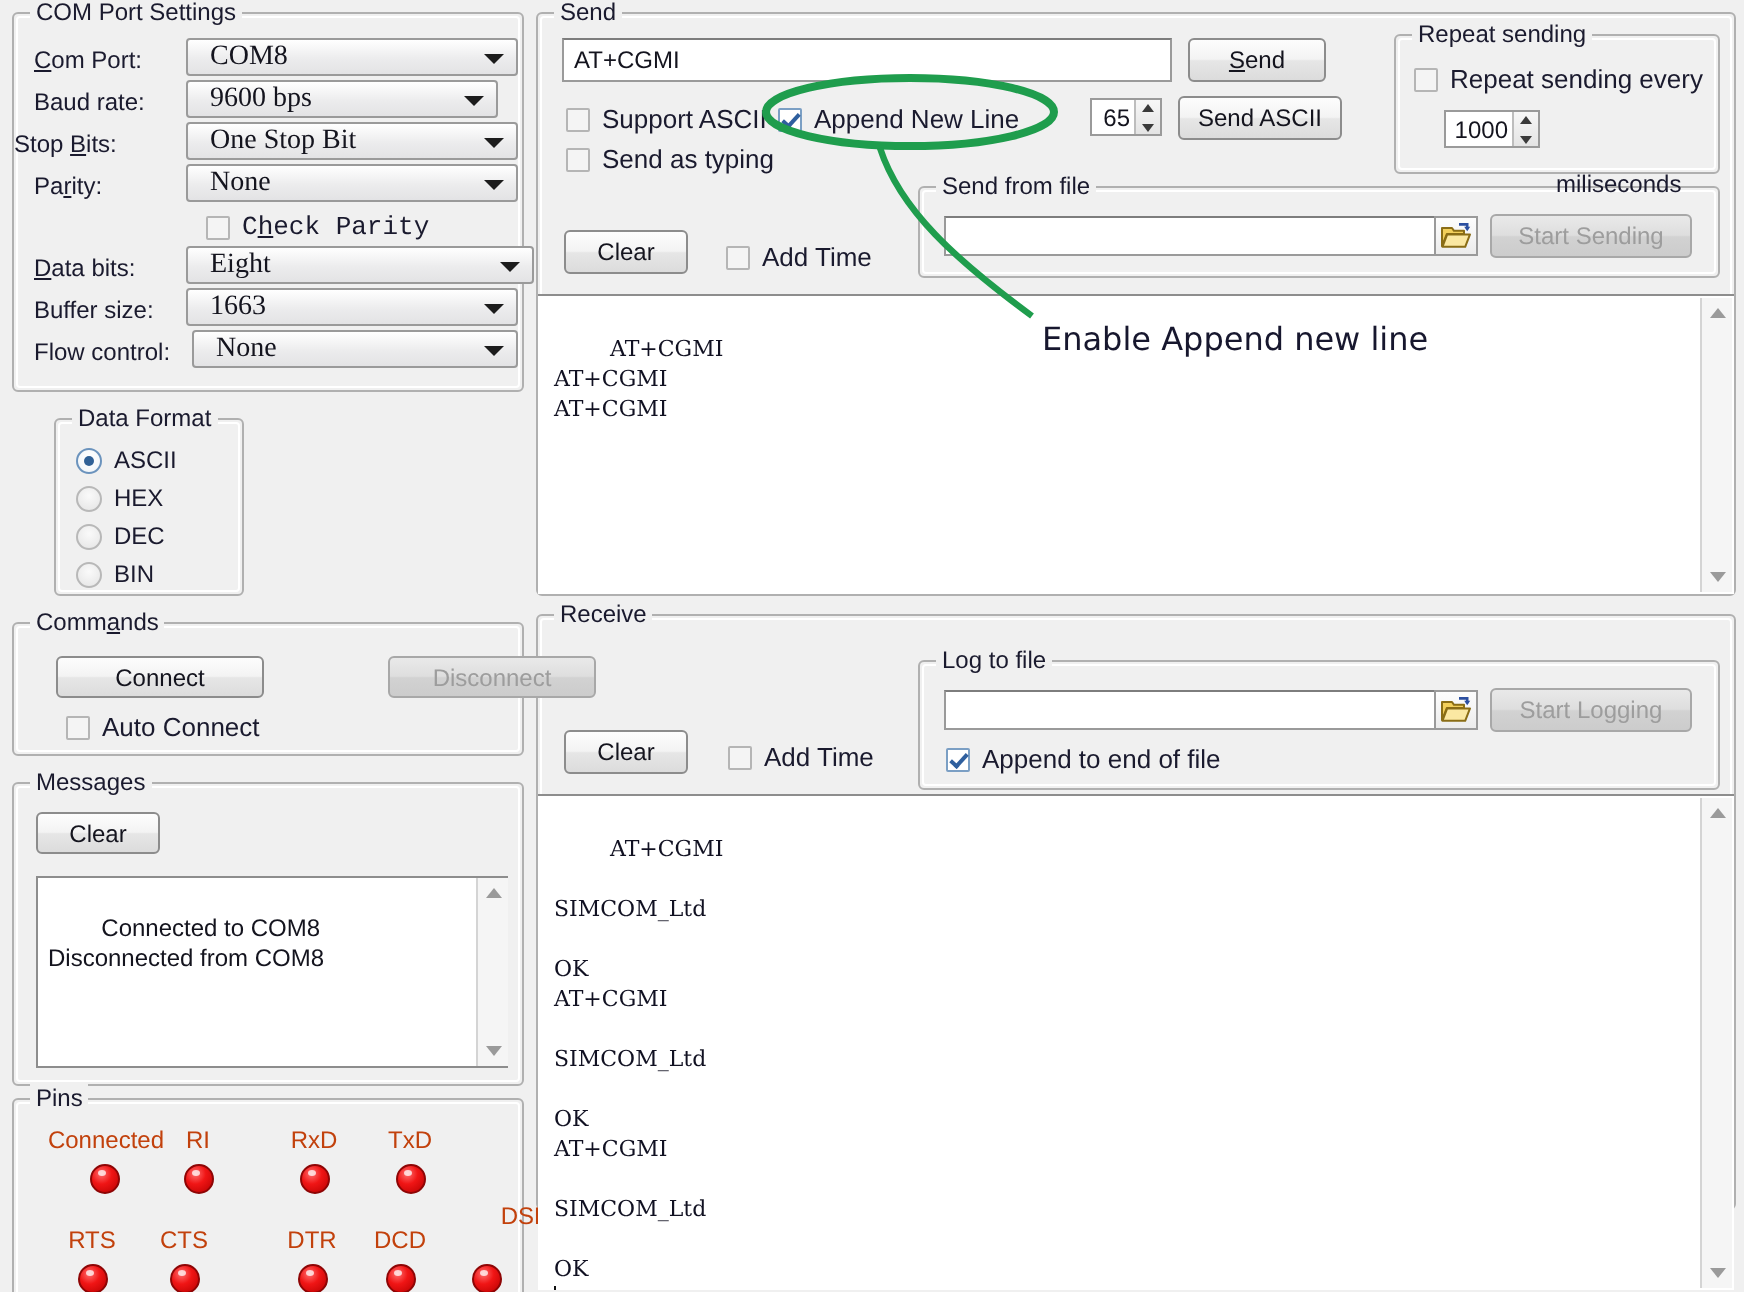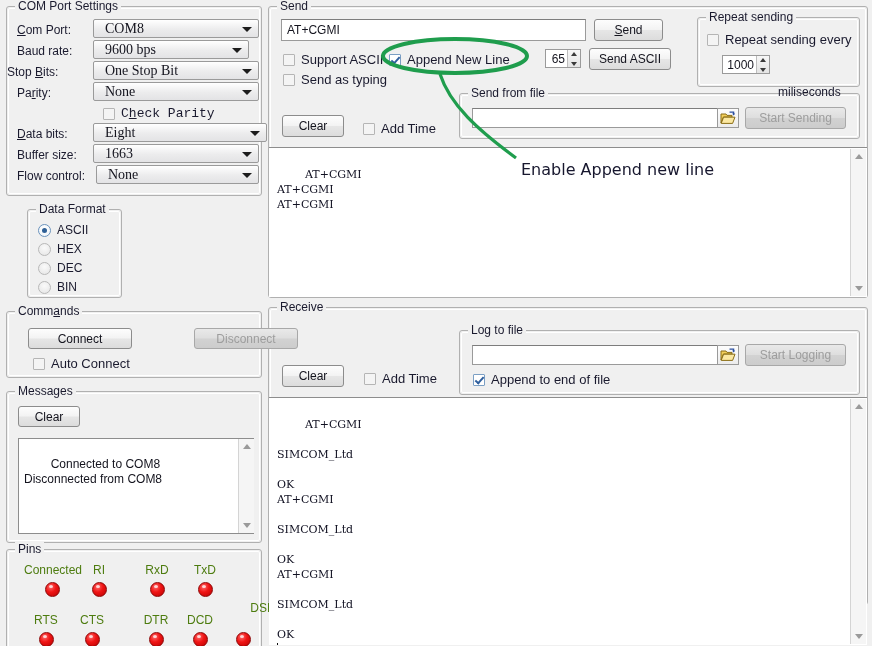--- a/index.html
+++ b/index.html
@@ -217,21 +217,21 @@
     position:absolute;width:15px;height:15px;border-radius:50%;
     background:radial-gradient(circle at 36% 30%,#ff6d6d 0%,#f01515 42%,#b80000 100%);
     border:1px solid #8e0505;
     box-sizing:border-box;
   }
   .led::after{
     content:"";position:absolute;left:3px;top:2px;
     width:4px;height:3px;border-radius:50%;
     background:rgba(255,255,255,.75);
   }
-  .pinlbl{position:absolute;font-size:12px;color:#4d7c0f;white-space:nowrap;text-align:center;}
+  .pinlbl{position:absolute;font-size:12px;color:#c2410c;white-space:nowrap;text-align:center;}
 
   
   .browse{
     position:absolute;
     width:22px;height:20px;
     background:linear-gradient(#fdfdfd,#ececec);
     border:1px solid #9a9a9a;
     box-sizing:border-box;
     display:flex;align-items:center;justify-content:center;
   }

